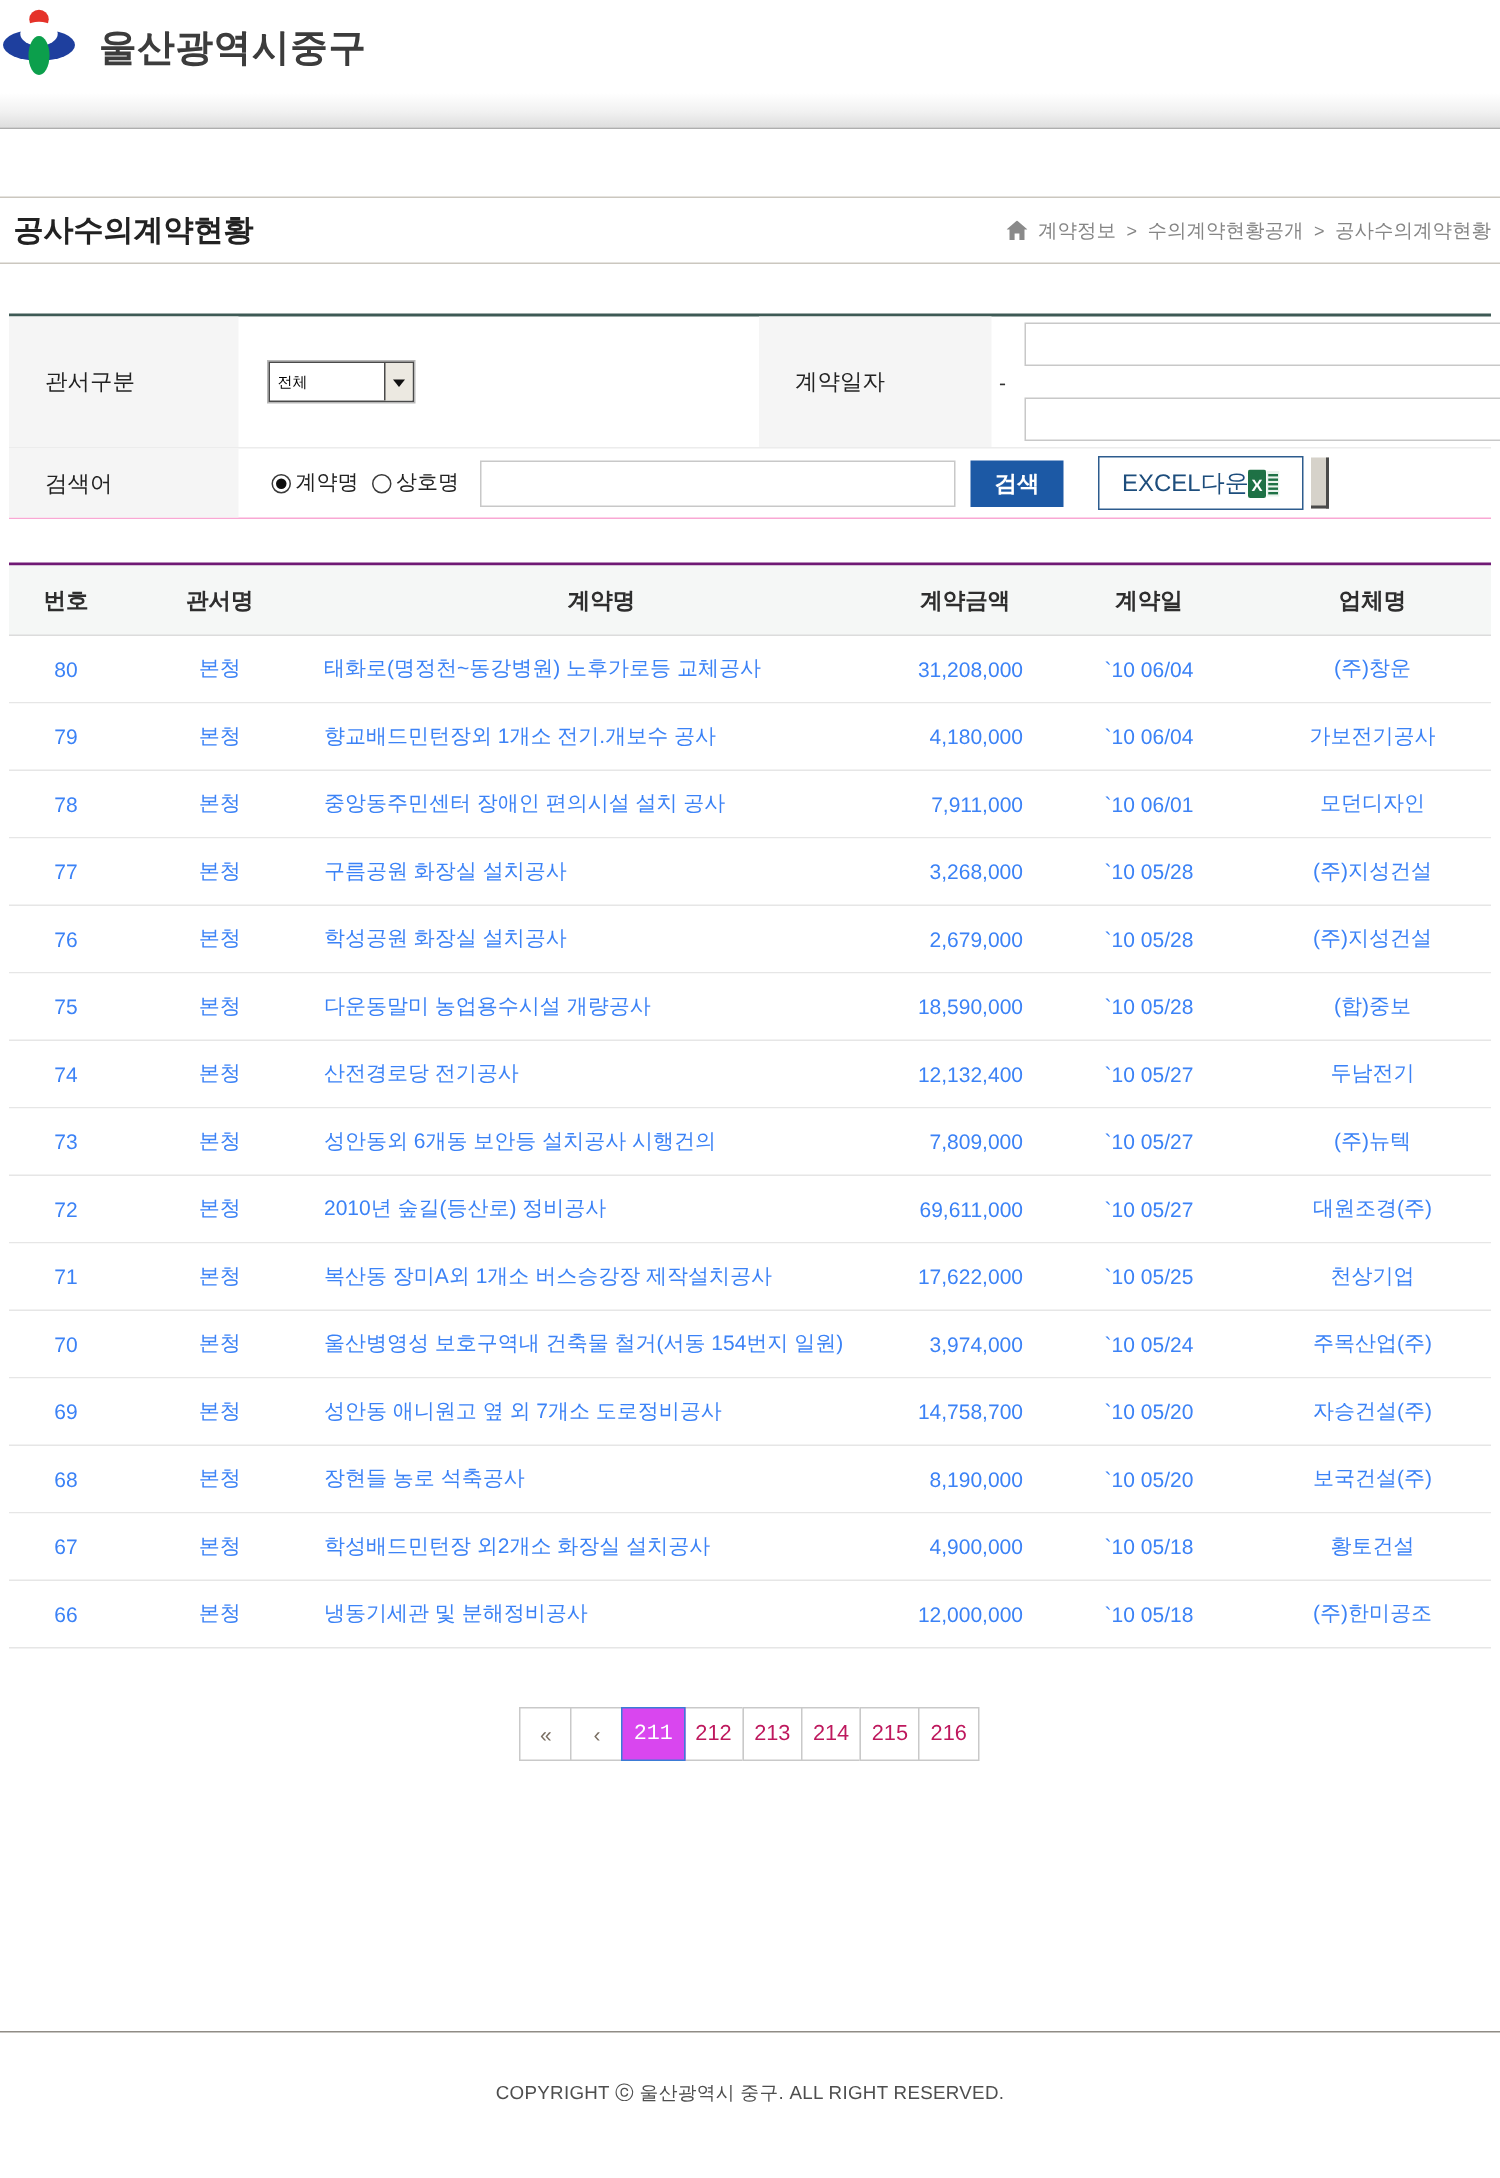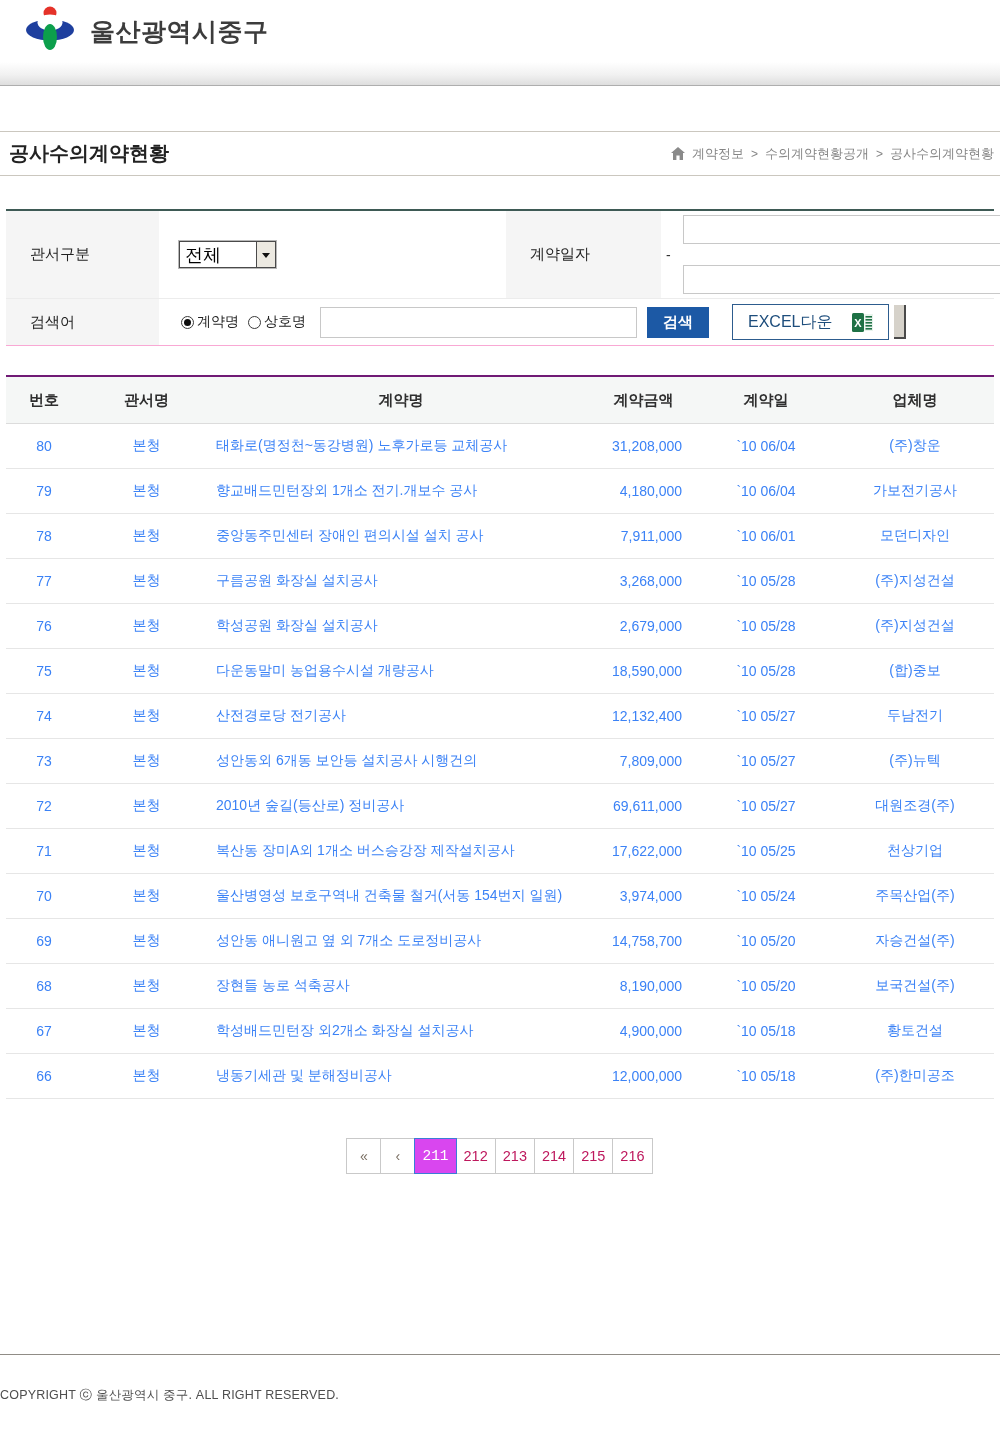--- a/index.html
+++ b/index.html
@@ -4,21 +4,21 @@
 <style>
   * { box-sizing: border-box; }
   html,body { margin:0; padding:0; background:#fff; }
   body {
     width:1000px; height:1452px;
     font-family:"Liberation Sans","DejaVu Sans",sans-serif;
     color:#333; overflow:hidden;
   }
 
   
-  .site-header { height:62px; display:flex; align-items:center; padding-left:24px; gap:14px; background:#fff; }
+  .site-header { height:62px; display:flex; align-items:center; gap:14px; background:#fff; }
   .logo-mark { width:52px; height:50px; flex:0 0 auto; }
   .logo-text { font-size:25px; font-weight:bold; color:#3c3c3c; letter-spacing:0.5px; }
   .grad-bar { height:24px; background:linear-gradient(180deg,#ffffff 0%,#f1f1f1 55%,#dedede 100%); border-bottom:1px solid #aeaeae; }
 
   
   .title-bar {
     margin-top:45px; height:45px;
     border-top:1px solid #cbc7bf; border-bottom:1px solid #cbc7bf;
     display:flex; align-items:center; justify-content:space-between;
     padding:0 6px 0 9px;
@@ -29,58 +29,58 @@
   .home-ico { width:14px; height:13px; display:inline-block; }
 
   
   .search-form { margin:33px 6px 0 6px; border-top:2px solid #3e5a55; border-bottom:1px solid #f9a8d4; }
   .form-row1 { display:grid; grid-template-columns:153px 347px 155px 1fr; height:87px; }
   .form-row2 { display:grid; grid-template-columns:153px 1fr; height:47px; border-top:1px solid #ececec; }
   .label-cell { background:#f5f5f5; display:flex; align-items:center; padding-left:24px; font-size:15px; color:#222; }
   .cell { display:flex; align-items:center; }
 
   .select-box { margin-left:20px; width:97px; height:27px; border:1px solid #4a4a4a; box-shadow:0 0 0 1px #b8b8b8; background:#fff; display:flex; }
-  .select-value { flex:1; font-size:18px; color:#000; display:flex; align-items:center; padding-left:5px; }
+  .select-value { flex:1; font-size:10px; color:#000; display:flex; align-items:center; padding-left:5px; }
   .select-arrow { width:19px; background:#ece9e1; border-left:1px solid #4a4a4a; display:flex; align-items:center; justify-content:center; }
   .select-arrow::after { content:""; border:4px solid transparent; border-top:5px solid #111; margin-top:5px; }
 
   .date-cell { padding:4px 0; align-items:stretch; }
   .dash { align-self:center; margin:0 12px 0 5px; color:#333; font-size:14px; }
   .date-col { display:flex; flex-direction:column; justify-content:space-between; }
   .date-input { width:319px; height:29px; border:1px solid #c8c8c8; background:#fff; font-size:13px; padding:0 6px; }
 
   .keyword-cell { padding-left:22px; }
   .radio-group { display:flex; align-items:center; margin-right:9px; gap:3px; }
   .radio { width:13px; height:13px; border:1px solid #3a3a3a; border-radius:50%; display:inline-flex; align-items:center; justify-content:center; background:#fff; }
   .radio.checked::after { content:""; width:7px; height:7px; background:#0d0d0d; border-radius:50%; }
   .radio-label { font-size:14px; color:#222; }
   .keyword-input { width:317px; height:31px; border:1px solid #c8c8c8; background:#fff; margin-left:5px; font-size:13px; padding:0 6px; }
   .search-btn { width:62px; height:31px; margin-left:10px; background:#1c59a5; color:#fff; font-size:15px; font-weight:bold; border:none; display:flex; align-items:center; justify-content:center; cursor:pointer; }
-  .excel-btn { margin-left:23px; height:36px; padding:0 15px; background:#fff; border:1px solid #2d5c8e; color:#1d4d7c; font-size:16px; display:flex; align-items:center; gap:20px; cursor:pointer; }
+  .excel-btn { margin-left:23px; height:36px; padding:0 15px; background:#fff; border:1px solid #2d5c8e; color:#1d4d7c; font-size:16px; display:flex; align-items:center; gap:0; cursor:pointer; }
   .excel-ico { width:21px; height:19px; }
   .gray-bar { width:12px; height:34px; margin-left:5px; background:#d6d2ca; border-right:2px solid #4a4a4a; border-bottom:2px solid #4a4a4a; }
 
   
   .data-table { margin:29px 6px 0 6px; border-top:2px solid #701a75; }
   .tgrid { display:grid; grid-template-columns:76px 129px 380px 105px 140px 1fr; align-items:center; }
   .thead { background:#f5f7f6; height:47px; border-bottom:1px solid #dcdcdc; font-size:15px; font-weight:bold; color:#2e2e2e; }
   .thead > div { text-align:center; }
   .trow { height:45px; border-bottom:1px solid #e6e6e6; font-size:14px; color:#3b82f6; background:#fff; }
   .trow > div { text-align:center; }
   .trow .c-title { text-align:left; padding-left:5px; }
   .trow .c-amount { text-align:right; padding-right:14px; }
 
   
   .pagination { margin-top:39px; display:flex; justify-content:center; }
   .page-btn { min-width:35px; height:36px; border:1px solid #c9c9c9; background:#fff; display:flex; align-items:center; justify-content:center; font-size:14.5px; color:#be185d; margin-left:-1px; padding:0 7px; cursor:pointer; text-decoration:none; }
   .page-btn.arrow { color:#7a6f63; font-size:14px; }
   .page-btn.active { background:#d946ef; border-color:#3b7cd6; color:#fff; position:relative;font-family:Liberation Mono, monospace; }
 
   
-  .site-footer { margin-top:180px; border-top:1px solid #908c86; padding:32px 0 48px; }
+  .site-footer { margin-top:180px; border-top:1px solid #908c86; padding:32px 0 48px; text-align:center; }
   .copyright { font-size:12.5px; color:#4e4e4e; letter-spacing:0.2px; }
 </style>
 </head>
 <body>
 
 <div class="site-header">
   <svg class="logo-mark" viewBox="0 0 52 50" aria-hidden="true">
     <circle cx="26" cy="7" r="6.5" fill="#e53229"></circle>
     <ellipse cx="26" cy="24" rx="24" ry="10.5" fill="#1e3f9e"></ellipse>
     <ellipse cx="26" cy="16.5" rx="12.5" ry="8" fill="#ffffff"></ellipse>

